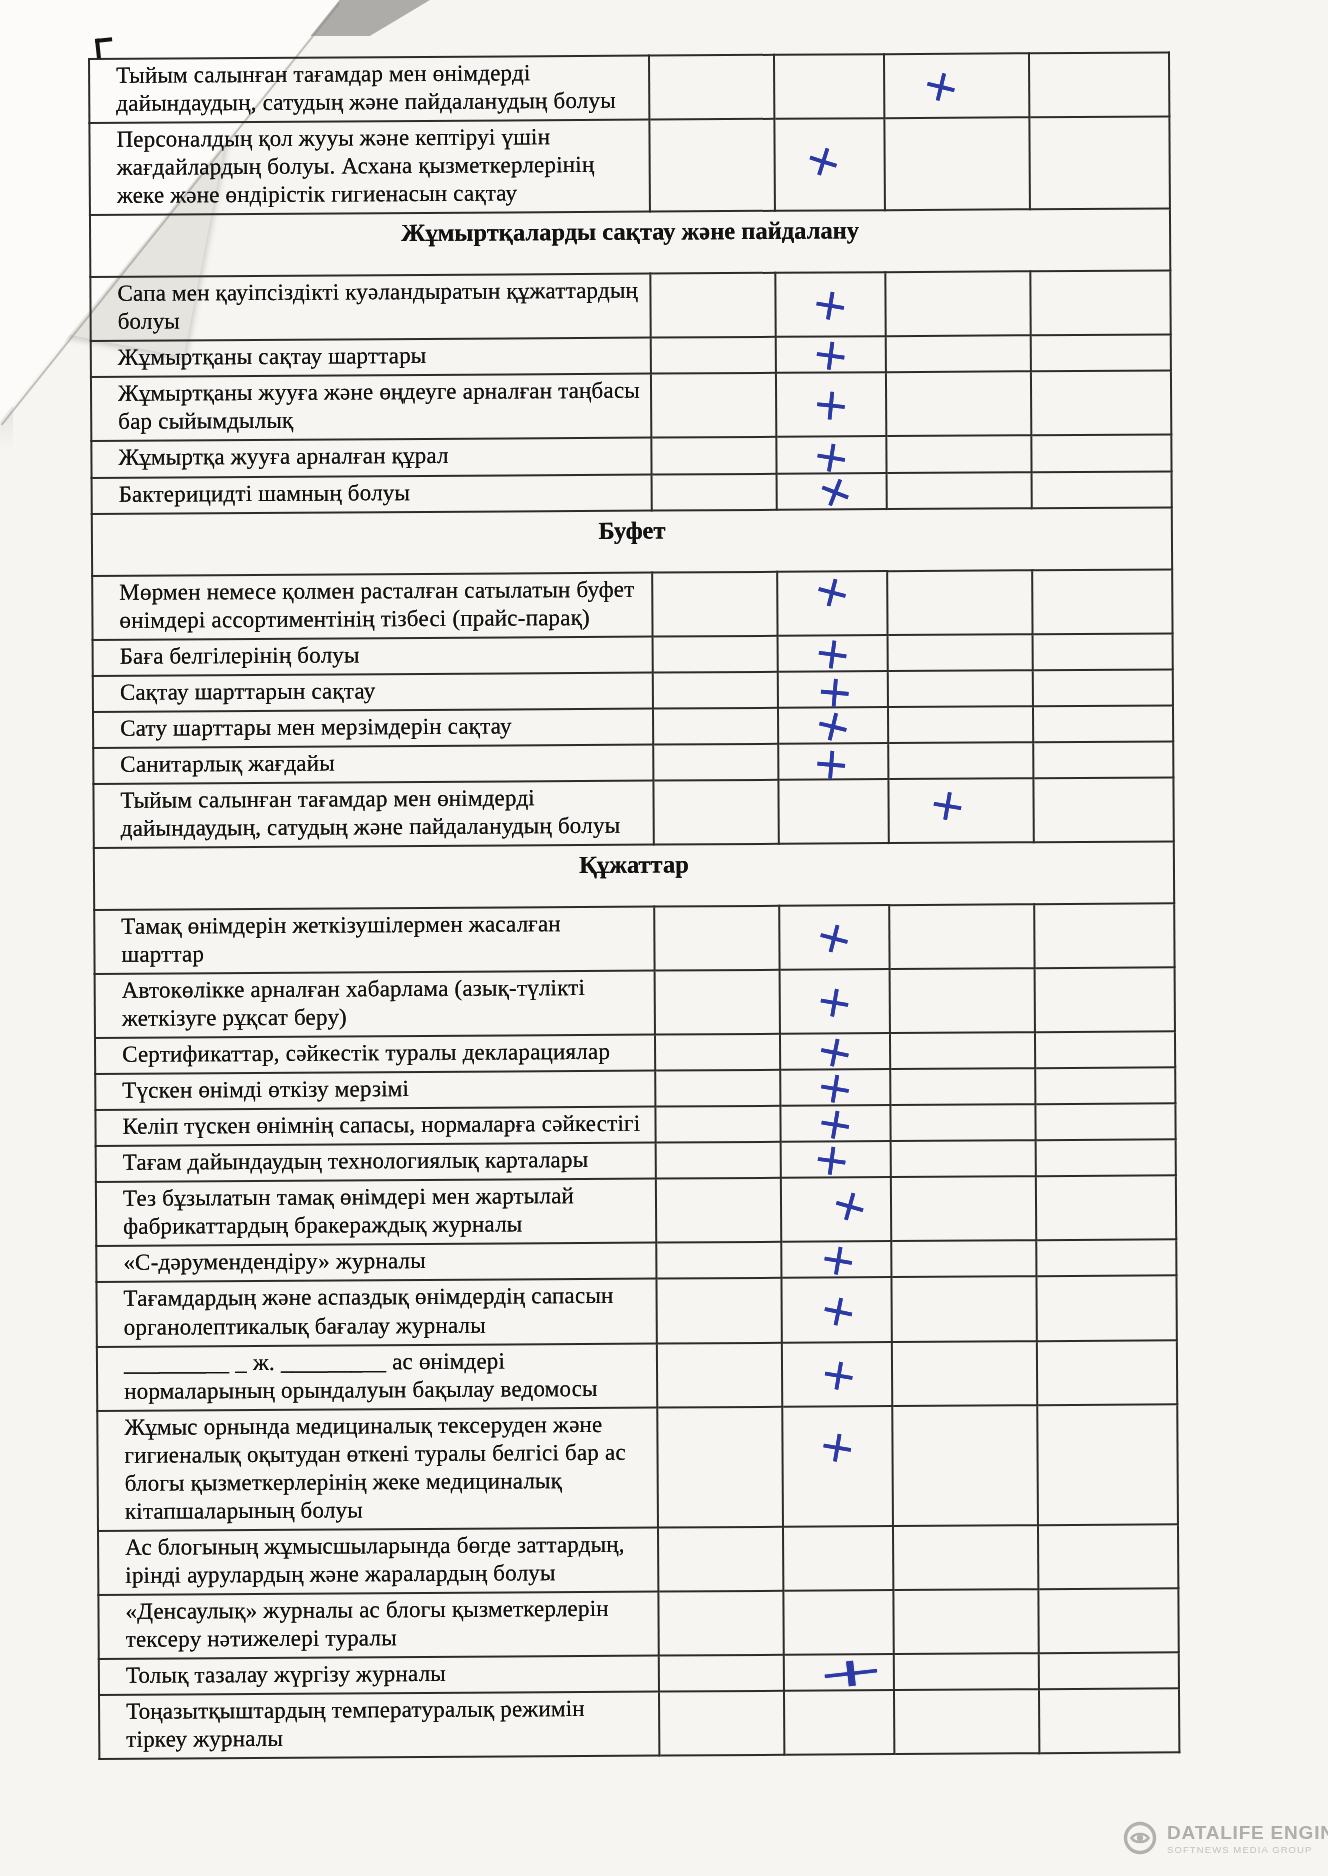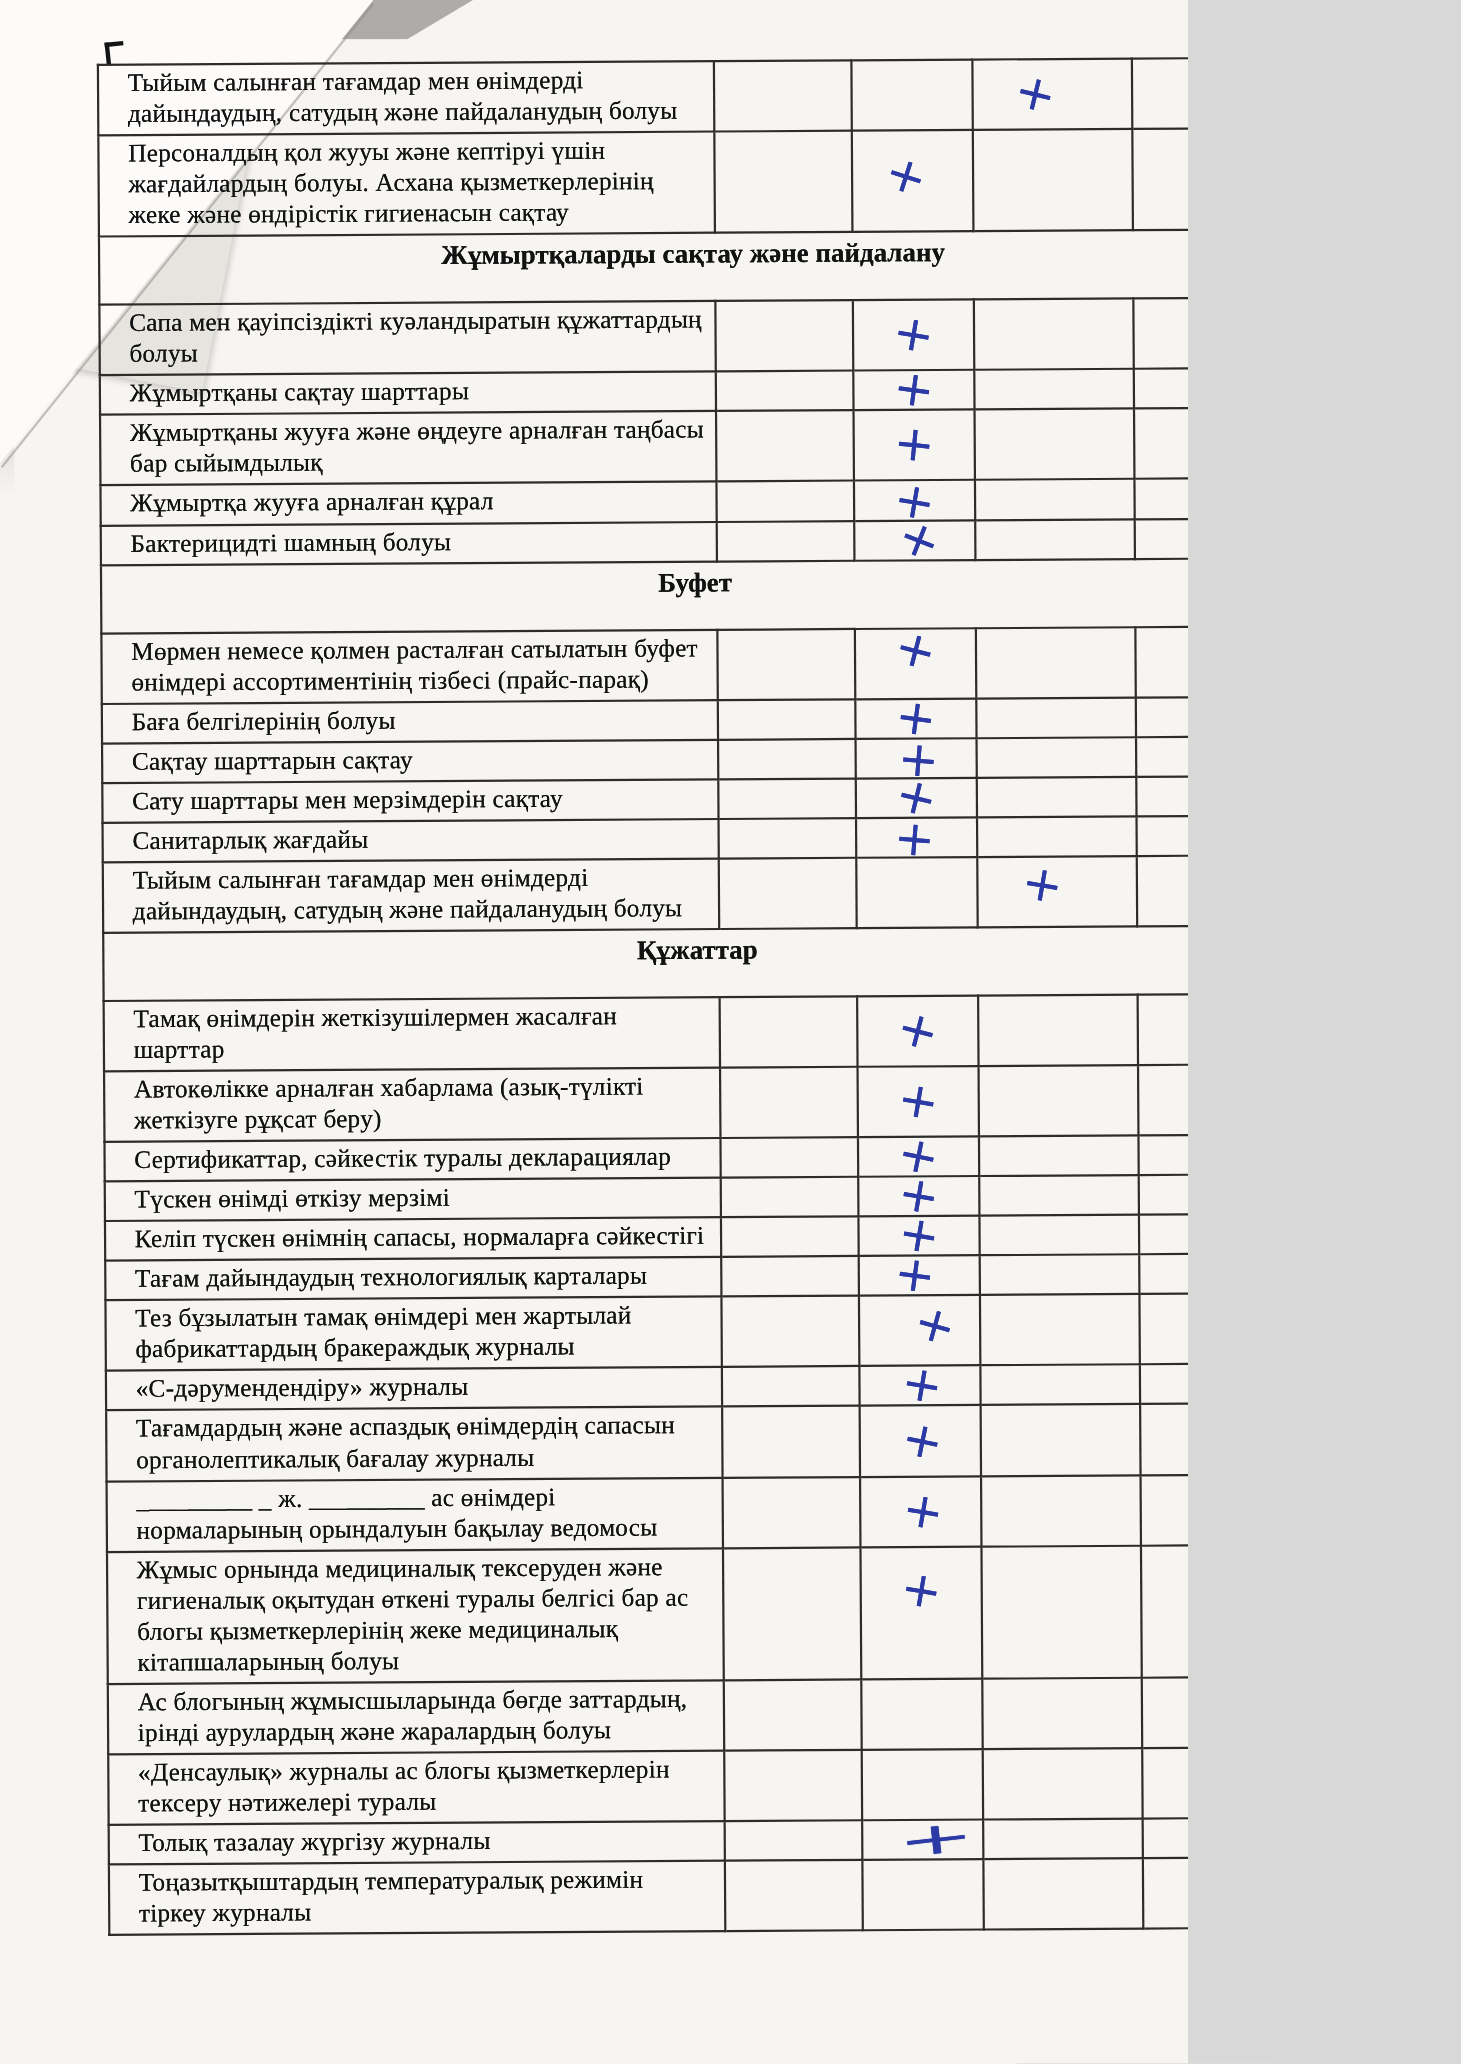--- a/index.html
+++ b/index.html
@@ -1,18 +1,18 @@
 <!DOCTYPE html>
 <html><head>
 <meta charset="utf-8">
 <style>
   html,body{margin:0;padding:0;background:#d8d8d8;}
   .photo{
     position:relative;
-    width:1080px;height:1876px;
+    width:1328px;height:1876px;
     background:#f7f5f1;
     overflow:hidden;
     font-family:"Liberation Serif", serif;
   }
 
   
   .backing-top{
     position:absolute;left:0;top:0;width:430px;height:36px;
     background:#aeaca8;
     clip-path:polygon(0 0,100% 0,86% 100%,0 100%);

